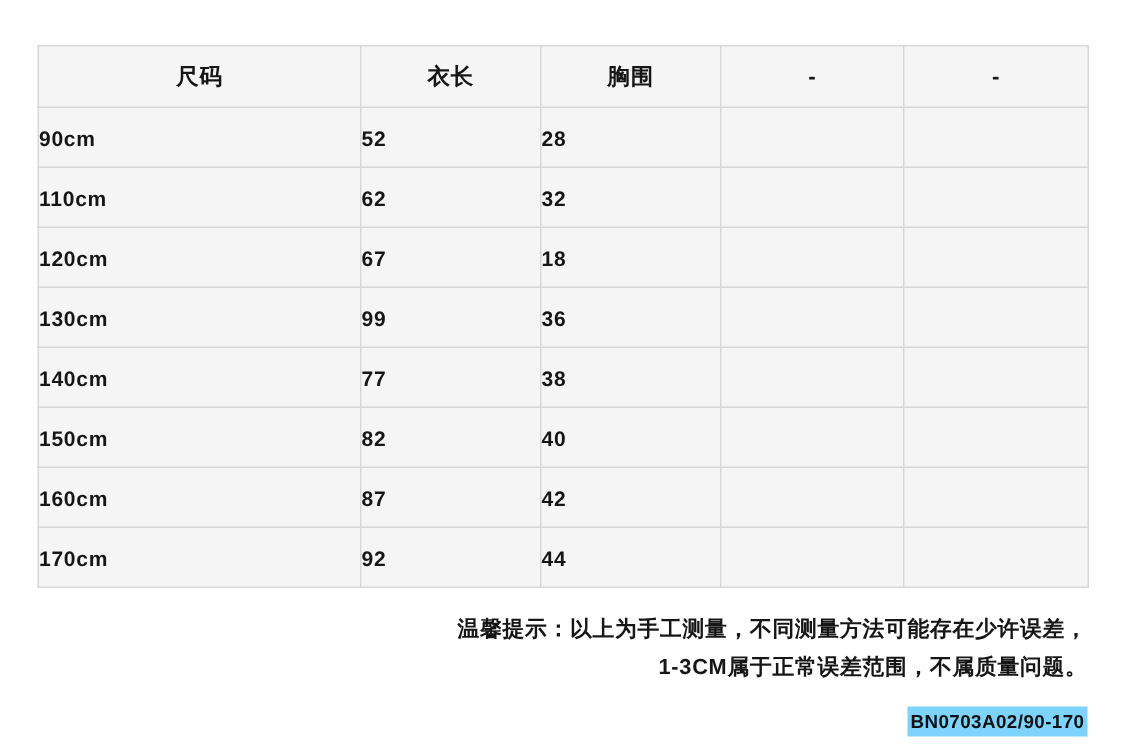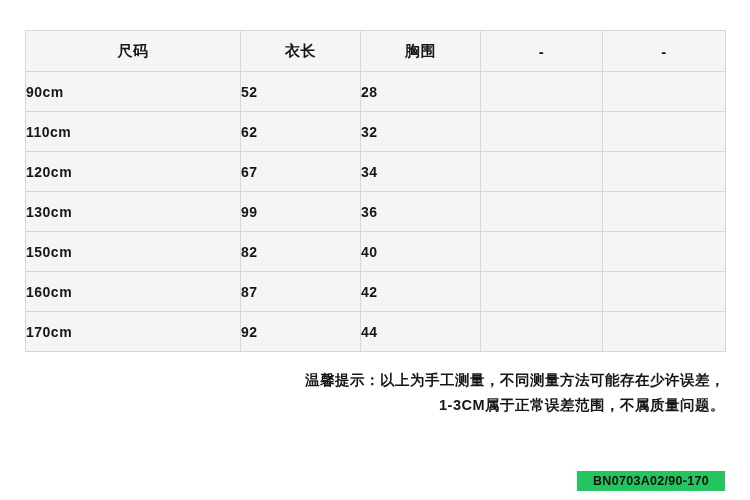--- a/index.html
+++ b/index.html
@@ -57,26 +57,26 @@
     line-height: 1.75;
     letter-spacing: 0.5px;
   }
   .note-line {
     display: block;
   }
   .code-badge {
     position: absolute;
     right: 25px;
     bottom: 9px;
-    background: #22c55e;
+    background: #7dd3fc;
     color: #111111;
     font-size: 12.5px;
     font-weight: bold;
     font-family: "Liberation Sans", sans-serif;
-    padding: 2px 16px;
+    padding: 2px 2px;
     letter-spacing: 0.3px;
     line-height: 1.3;
   }
 </style>
 </head>
 <body>
 
 <div class="page">
 
   <table class="size-table">
@@ -107,28 +107,35 @@
       <tr>
         <td>110cm</td>
         <td>62</td>
         <td>32</td>
         <td></td>
         <td></td>
       </tr>
       <tr>
         <td>120cm</td>
         <td>67</td>
-        <td>34</td>
+        <td>18</td>
         <td></td>
         <td></td>
       </tr>
       <tr>
         <td>130cm</td>
         <td>99</td>
         <td>36</td>
+        <td></td>
+        <td></td>
+      </tr>
+      <tr>
+        <td>140cm</td>
+        <td>77</td>
+        <td>38</td>
         <td></td>
         <td></td>
       </tr>
       <tr>
         <td>150cm</td>
         <td>82</td>
         <td>40</td>
         <td></td>
         <td></td>
       </tr>

